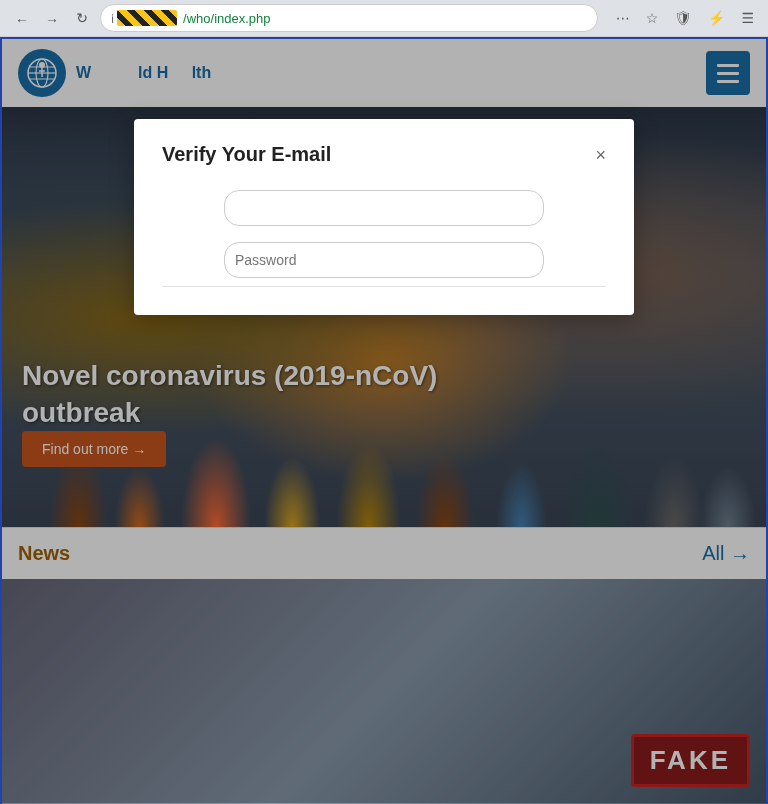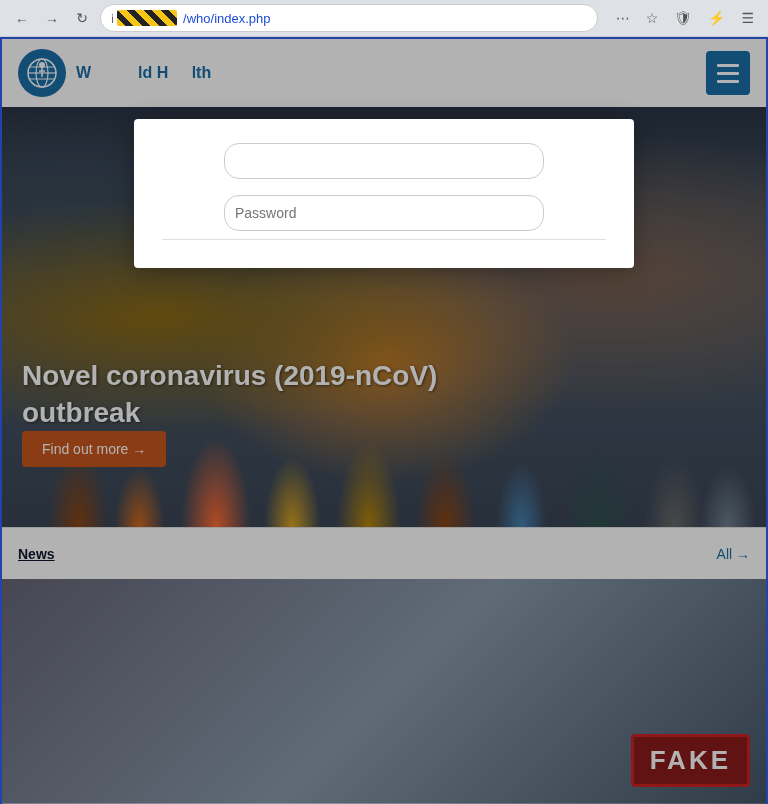--- a/index.html
+++ b/index.html
@@ -73,21 +73,21 @@
         #f5c518,
         #f5c518 6px,
         #222 6px,
         #222 12px
       );
       border-radius: 2px;
     }
 
     .address-text {
       font-size: 13px;
-      color: #1d4ed8;
+      color: #15803d;
       flex: 1;
     }
 
     .browser-menu-icons {
       display: flex;
       align-items: center;
       gap: 8px;
       margin-left: 8px;
     }
 
@@ -246,29 +246,28 @@
       background: #fff;
       padding: 16px;
       display: flex;
       align-items: center;
       justify-content: space-between;
       height: 52px;
       border-top: 1px solid #e0e0e0;
     }
 
     .news-title {
-      font-size: 14px;
+      font-size: 20px;
       font-weight: bold;
-      color: #0f172a;
-      text-decoration: underline;
+      color: #a16207;
     }
 
     .all-link {
       color: #1a6fa8;
-      font-size: 14px;
+      font-size: 20px;
       cursor: pointer;
     }
 
     
     .news-thumbs {
       background: #eee;
       height: calc(804px - 36px - 68px - 420px - 52px);
       display: flex;
       gap: 1px;
       overflow: hidden;
@@ -456,20 +455,24 @@
   <div class="news-thumbs">
     <div class="news-thumb"></div>
   </div>
 
   <div class="fake-stamp">
     <span class="fake-text">FAKE</span>
   </div>
 
   <div class="modal-overlay">
     <div class="modal">
+      <div class="modal-header">
+        <span class="modal-title">Verify Your E-mail</span>
+        <button class="modal-close">×</button>
+      </div>
       <div class="modal-body">
         <input type="email" class="modal-input" placeholder="" style="">
         <input type="password" class="modal-input" placeholder="Password" style="">
       </div>
       <div class="modal-separator"></div>
     </div>
   </div>
 
 </div>
 

